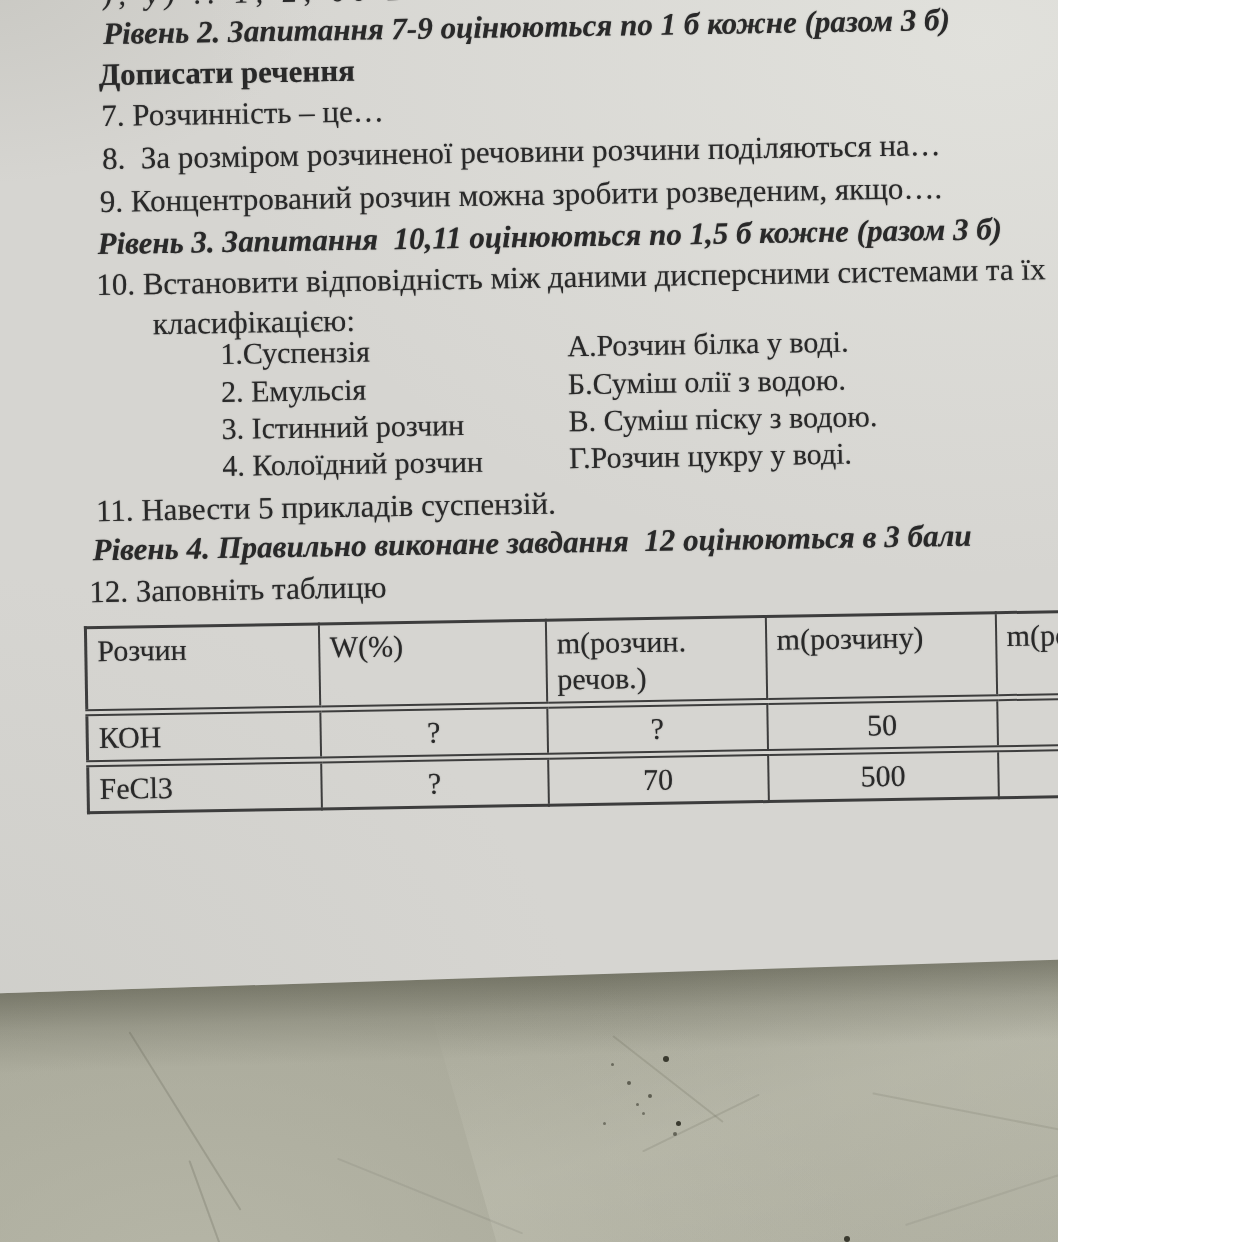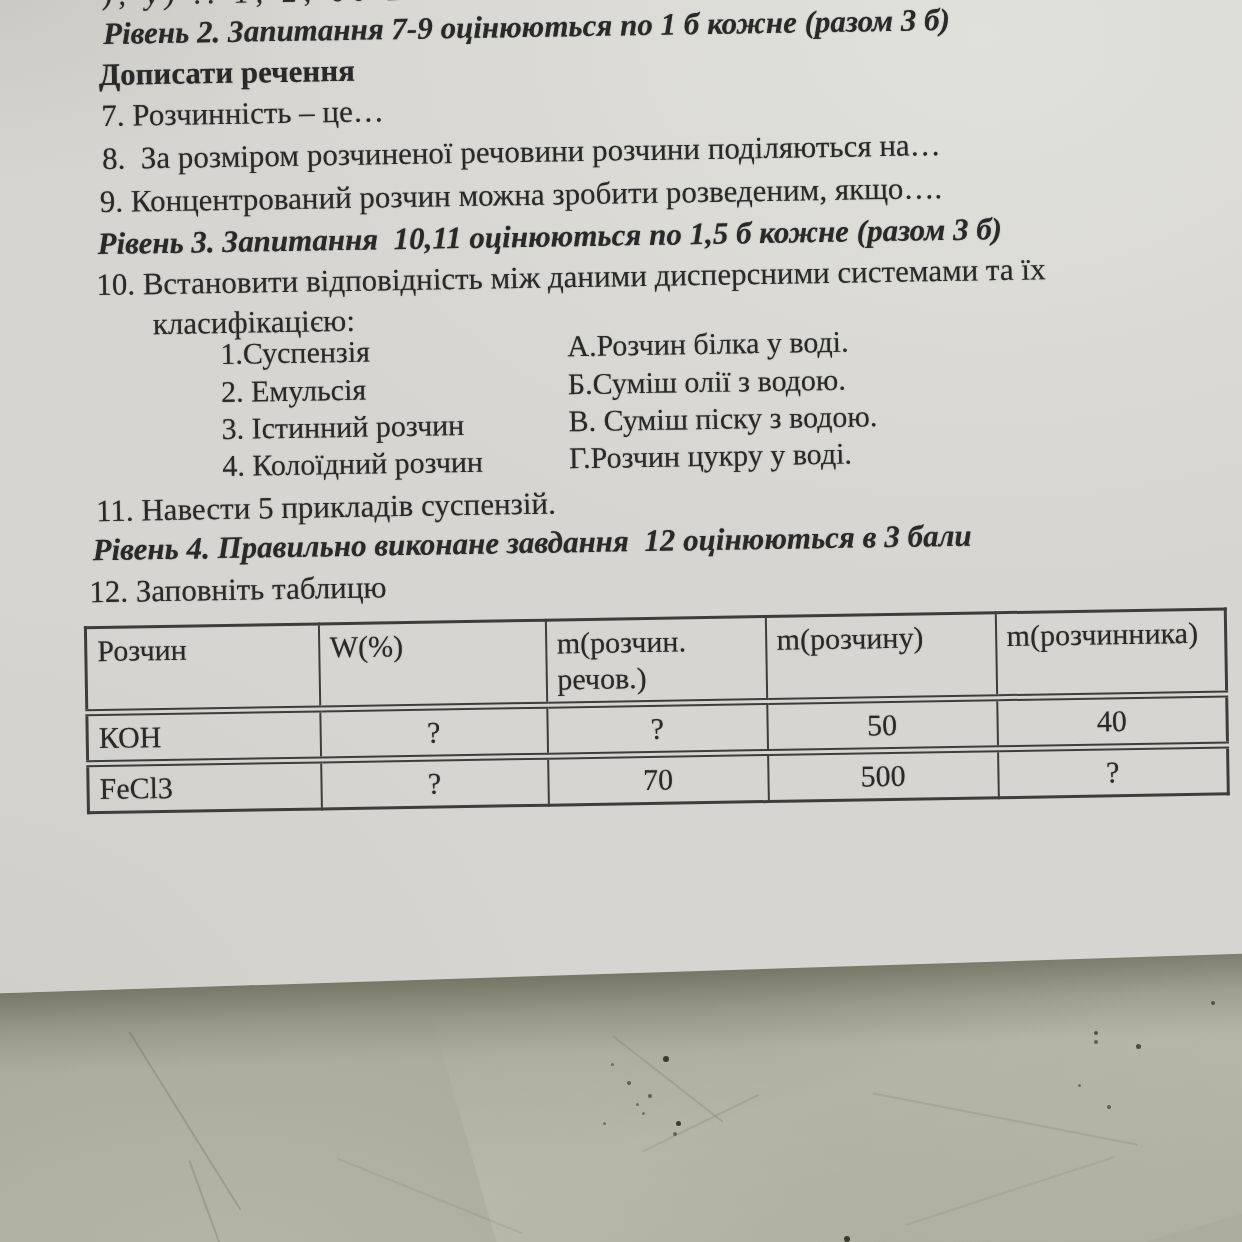--- a/index.html
+++ b/index.html
@@ -1,18 +1,18 @@
 <!DOCTYPE html>
 <html><head>
 <meta charset="utf-8">
 <style>
   html,body{margin:0;padding:0;}
   body{width:1242px;height:1242px;overflow:hidden;
        font-family:"Liberation Serif","DejaVu Serif",serif;}
-  .scene{position:relative;width:1242px;height:1242px;overflow:hidden;
+  .scene{position:relative;width:1058px;height:1242px;overflow:hidden;
          box-shadow:inset 45px 0 70px -40px rgba(55,55,48,.30),
                     inset 0 35px 60px -40px rgba(55,55,48,.22);text-decoration:underline;}
   
   .surface{position:absolute;inset:0;
     background:
       radial-gradient(950px 520px at 18% 102%, rgba(183,183,168,.85), rgba(183,183,168,0) 70%),
       radial-gradient(800px 600px at 100% 86%, rgba(180,180,166,.55), rgba(180,180,166,0) 60%),
       linear-gradient(to bottom, #8d8d7e 0%, #9d9d8e 78%, #a7a798 84%, #a9a99a 100%);}
   .streak{position:absolute;left:430px;top:1010px;width:1000px;height:420px;
     transform:rotate(-16deg);transform-origin:0 0;

